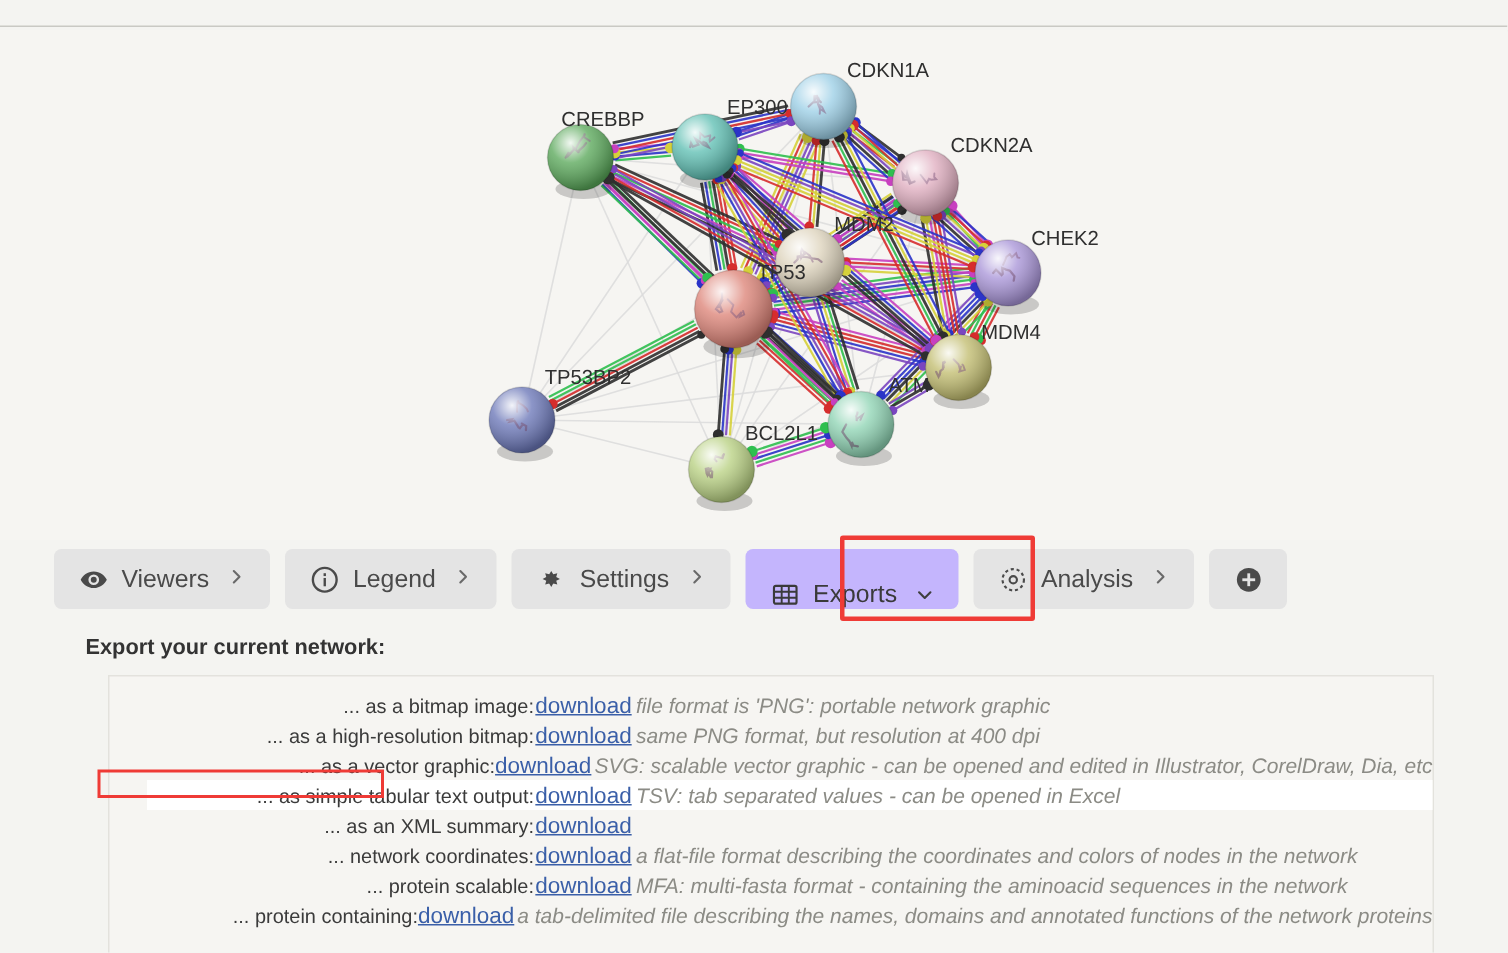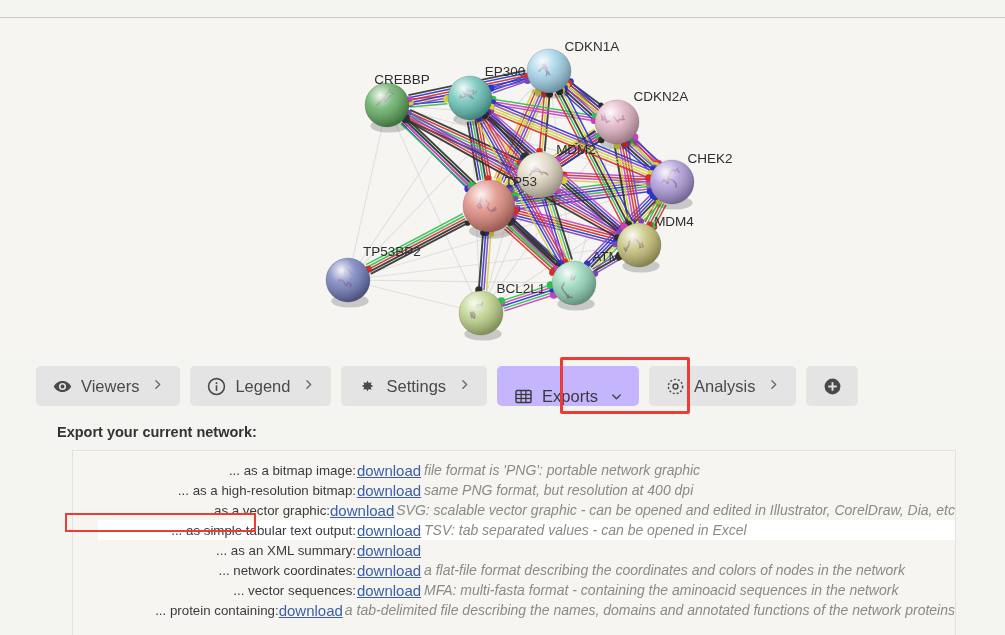--- a/index.html
+++ b/index.html
@@ -664,21 +664,21 @@
       <div class="erow" style="margin-top: 0px;">
         <div class="ecol-label">... as an XML summary:</div>
         <div class="ecol-dl"><a>download</a></div>
       </div>
       <div class="erow" style="margin-top: 0px;">
         <div class="ecol-label">... network coordinates:</div>
         <div class="ecol-dl"><a>download</a></div>
         <div class="ecol-desc">a flat-file format describing the coordinates and colors of nodes in the network</div>
       </div>
       <div class="erow" style="margin-top: 0px;">
-        <div class="ecol-label">... vector sequences:</div>
+        <div class="ecol-label">... protein scalable:</div>
         <div class="ecol-dl"><a>download</a></div>
         <div class="ecol-desc">MFA: multi-fasta format - containing the aminoacid sequences in the network</div>
       </div>
       <div class="erow" style="margin-top: 0px;">
         <div class="ecol-label">... protein containing:</div>
         <div class="ecol-dl"><a>download</a></div>
         <div class="ecol-desc">a tab-delimited file describing the names, domains and annotated functions of the network proteins</div>
       </div>
     </div>
   <div class="hl-tsv"></div>

